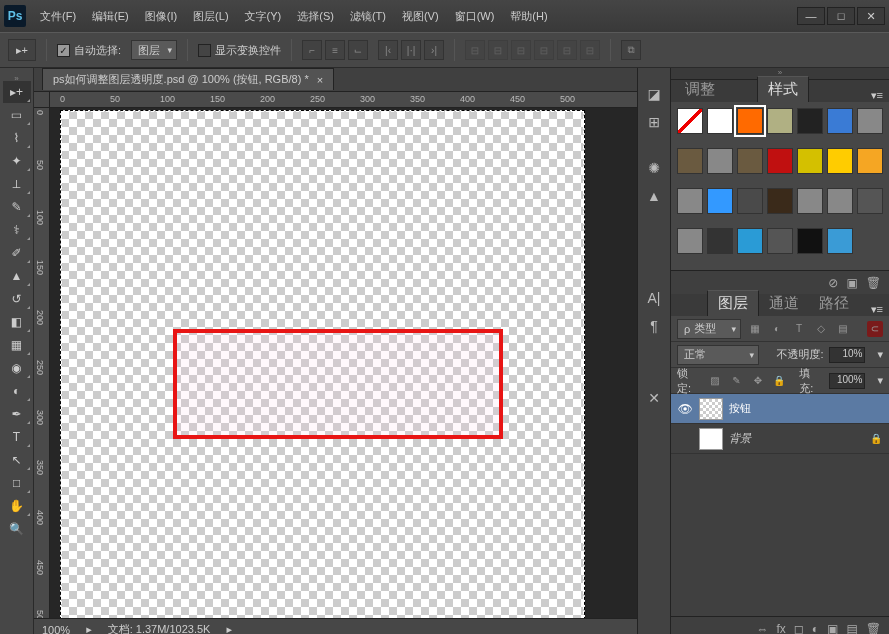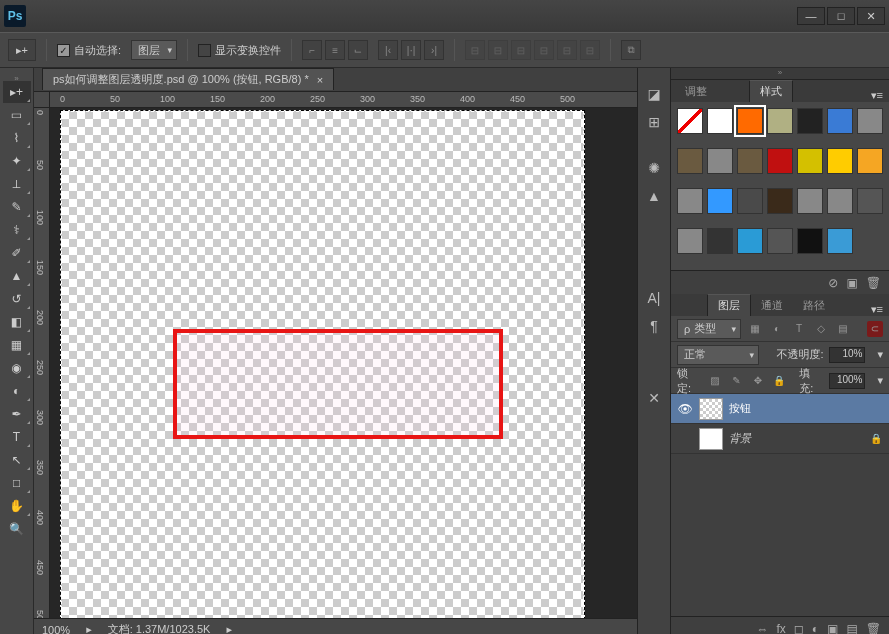--- a/index.html
+++ b/index.html
@@ -36,21 +36,21 @@
 .ruler-tick { position: absolute; font-size: 9px; color: #bbb; }
 .canvas { position: absolute; top: 18px; left: 26px; width: 525px; height: 525px; background-image: repeating-conic-gradient(#ccc 0 25%, #fff 0 50%); background-size: 16px 16px; border: 1px dashed #000; }
 .selection-ants { position: absolute; inset: 0; border: 1px dashed #fff; pointer-events: none; }
 .red-rect { position: absolute; top: 218px; left: 112px; width: 330px; height: 110px; border: 4px solid #e81414; background: rgba(255, 200, 230, 0.12); }
 .status-bar { height: 22px; background: #474747; border-top: 1px solid #222; display: flex; align-items: center; padding: 0 8px; gap: 16px; font-size: 11px; }
 .side-strip { width: 34px; background: #424242; border-left: 1px solid #222; border-right: 1px solid #222; padding-top: 10px; }
 .strip-icon { width: 24px; height: 24px; margin: 4px auto; display: flex; align-items: center; justify-content: center; color: #bbb; font-size: 14px; }
 .panels { width: 218px; background: #474747; display: flex; flex-direction: column; }
 .panel-collapse { height: 12px; background: #3a3a3a; border-bottom: 1px solid #222; text-align: center; font-size: 8px; color: #888; }
 .panel-tabs { height: 22px; background: #3a3a3a; display: flex; align-items: flex-end; padding-left: 4px; gap: 0; }
-.panel-tab { padding: 3px 10px; font-size: 11px; color: #999; cursor: default; }
+.panel-tab { padding: 3px 10px; font-size: 15px; color: #999; cursor: default; }
 .panel-tab.active { background: #474747; color: #ddd; border-top: 1px solid #555; border-left: 1px solid #222; border-right: 1px solid #222; margin-left: 32px; }
 .panel-menu-btn { margin-left: auto; padding: 0 6px; font-size: 11px; }
 .styles-grid { padding: 6px; display: grid; grid-template-columns: repeat(7, 26px); gap: 4px; height: 168px; }
 .swatch { width: 26px; height: 26px; border: 1px solid #333; }
 .panel-footer { height: 24px; background: #3f3f3f; border-top: 1px solid #222; display: flex; align-items: center; justify-content: flex-end; gap: 8px; padding: 0 8px; }
 .panel-footer .ico { font-size: 12px; color: #aaa; }
 .layers-panel { flex: 1; display: flex; flex-direction: column; }
 .layer-ctrl-row { height: 26px; display: flex; align-items: center; padding: 0 6px; gap: 6px; border-bottom: 1px solid #333; }
 .layer-ctrl-row .dropdown { flex: 0 0 auto; }
 .mini-icon { width: 16px; height: 16px; display: flex; align-items: center; justify-content: center; font-size: 10px; color: #999; }
@@ -64,20 +64,32 @@
 .spacer { flex: 1; }
 .label { font-size: 11px; color: #ccc; }
 .pct-input { display: flex; align-items: center; gap: 12px; }
 .pct-box { width: 36px; height: 16px; background: #333; border: 1px solid #222; text-align: right; padding-right: 2px; font-size: 10px; }
 </style>
 </head>
 <body>
 
 <div class="titlebar">
   <div class="ps-logo">Ps</div>
+  <div class="menu">
+    <div class="menu-item">文件(F)</div>
+    <div class="menu-item">编辑(E)</div>
+    <div class="menu-item">图像(I)</div>
+    <div class="menu-item">图层(L)</div>
+    <div class="menu-item">文字(Y)</div>
+    <div class="menu-item">选择(S)</div>
+    <div class="menu-item">滤镜(T)</div>
+    <div class="menu-item">视图(V)</div>
+    <div class="menu-item">窗口(W)</div>
+    <div class="menu-item">帮助(H)</div>
+  </div>
   <div class="win-controls">
     <div class="win-btn">—</div>
     <div class="win-btn">□</div>
     <div class="win-btn">✕</div>
   </div>
 </div>
 
 <div class="options-bar">
   <div class="tool-indicator">▸+</div>
   <div class="divider"></div>

